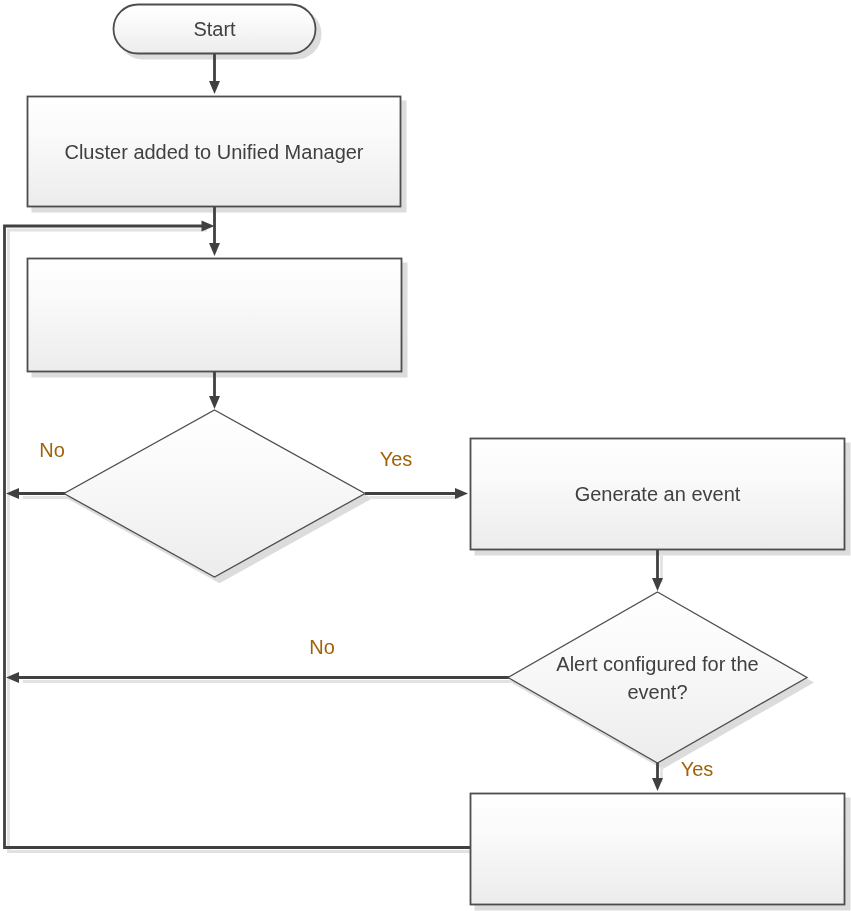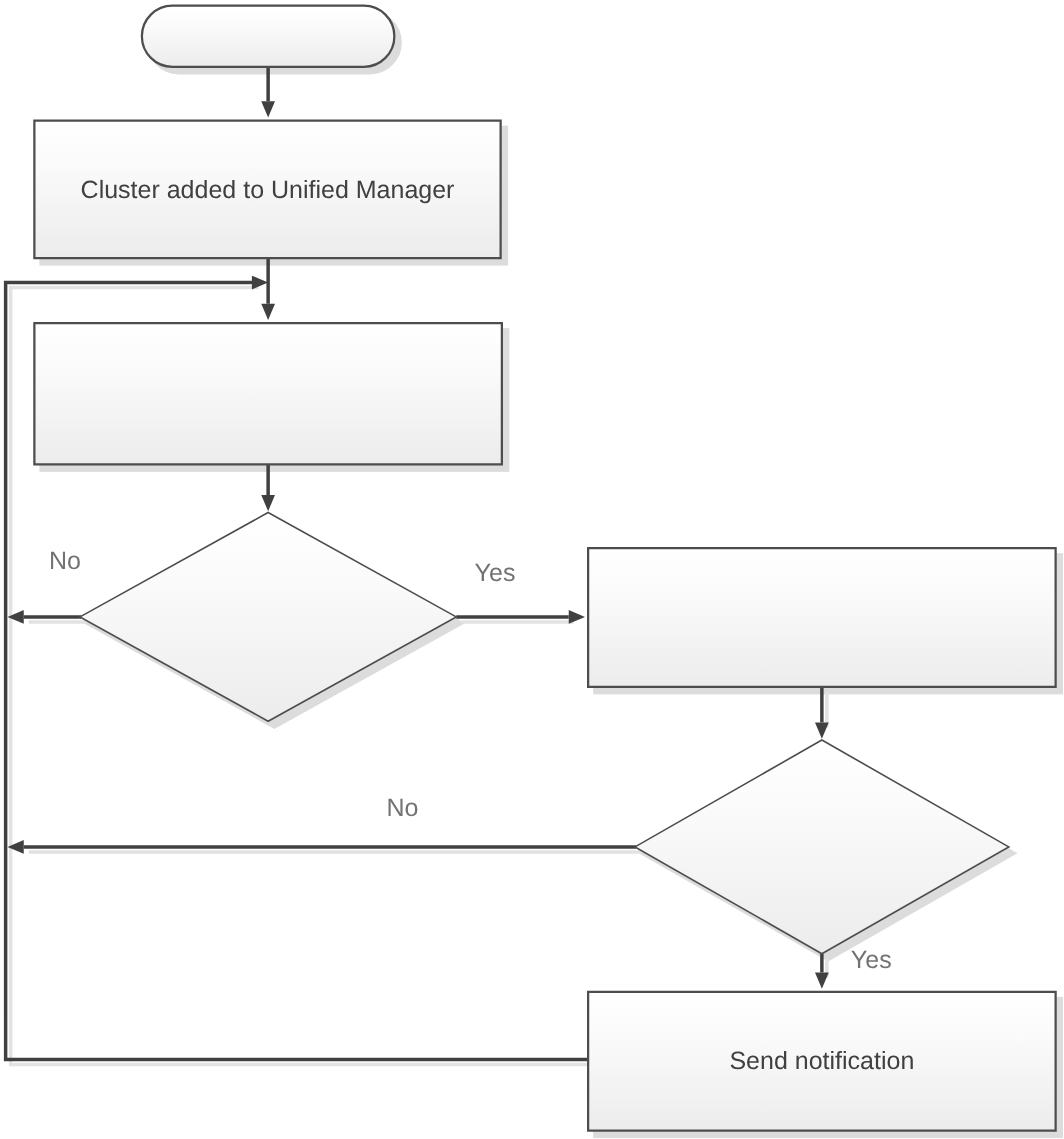--- a/index.html
+++ b/index.html
@@ -40,21 +40,21 @@
   .label-d1   { left: 89px;  top: 447px; width: 251px; height: 93px; }
   .label-d1 span { width: 250px; }
   .label-b3   { left: 470px; top: 438px; width: 375px; height: 112px; }
   .label-d2   { left: 532px; top: 631px; width: 251px; height: 93px; }
   .label-d2 span { width: 250px; }
   .label-b4   { left: 470px; top: 793px; width: 375px; height: 112px; }
 
   .edge-label {
     position: absolute;
     transform: translate(-50%, -50%);
-    color: #737373;
+    color: #a16207;
     font-size: 20px;
     white-space: nowrap;
     pointer-events: none;
   }
   .edge-no1  { left: 52px;  top: 450px; }
   .edge-yes1 { left: 396px; top: 459px; }
   .edge-no2  { left: 322px; top: 647px; }
   .edge-yes2 { left: 697px; top: 769px; }
 </style>
 </head>
@@ -142,24 +142,30 @@
       <rect stroke-width="1.8" x="113.5" y="4.5" width="202" height="49" rx="24.5"></rect>
       <rect stroke-width="1.8" x="27.5" y="96.5" width="373" height="110"></rect>
       <rect stroke-width="1.8" x="27.5" y="258.5" width="374" height="113"></rect>
       <polygon stroke-width="1.3" points="214.5,410 365,493.5 214.5,577 64,493.5"></polygon>
       <rect stroke-width="1.8" x="470.5" y="438.5" width="374" height="111"></rect>
       <polygon stroke-width="1.3" points="657.5,592 807,677.5 657.5,763 508,677.5"></polygon>
       <rect stroke-width="1.8" x="470.5" y="793.5" width="374" height="111"></rect>
     </g>
   </svg>
 
+  <div class="node-label label-start">
+    <span>Start</span>
+  </div>
   <div class="node-label label-b1">
     <span>Cluster added to Unified Manager</span>
   </div>
-  <div class="node-label label-b4">
-    <span>Send notification</span>
+  <div class="node-label label-b3">
+    <span>Generate an event</span>
+  </div>
+  <div class="node-label label-d2">
+    <span>Alert configured for the event?</span>
   </div>
 
   <div class="edge-label edge-no1">No</div>
   <div class="edge-label edge-yes1">Yes</div>
   <div class="edge-label edge-no2">No</div>
   <div class="edge-label edge-yes2">Yes</div>
 </div>
 
 </body></html>

